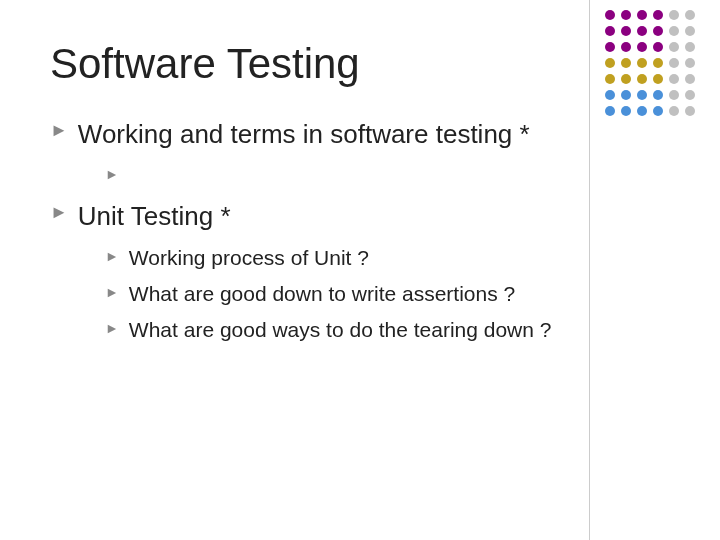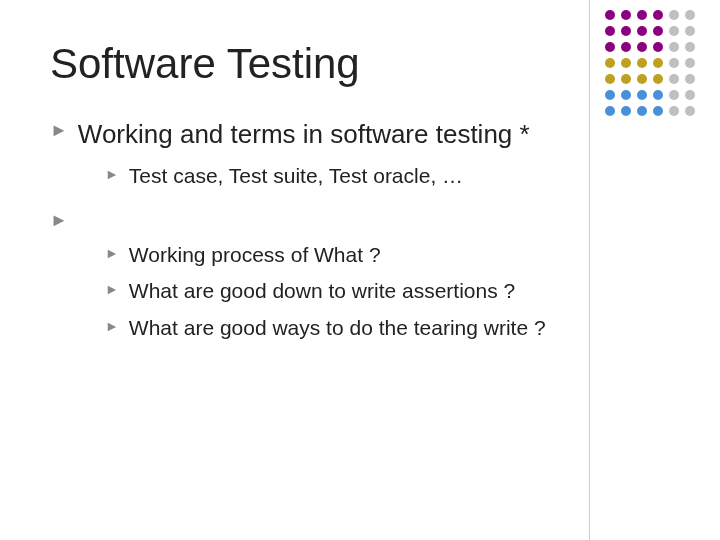--- a/index.html
+++ b/index.html
@@ -172,38 +172,38 @@
   <h1 class="title">Software Testing</h1>
 
   <div class="bullet-section">
     <div class="main-bullet">
       <span class="bullet-icon">►</span>
       <span class="main-bullet-text">Working and terms in software testing *</span>
     </div>
     <div class="sub-bullets">
       <div class="sub-bullet">
         <span class="sub-bullet-icon">►</span>
-        <span class="sub-bullet-text">Test case, Test suite,  Test oracle, …</span>
       </div>
     </div>
   </div>
 
   <div class="bullet-section">
     <div class="main-bullet">
       <span class="bullet-icon">►</span>
+      <span class="main-bullet-text">Unit Testing *</span>
     </div>
     <div class="sub-bullets">
       <div class="sub-bullet">
         <span class="sub-bullet-icon">►</span>
-        <span class="sub-bullet-text">Working process of What ?</span>
+        <span class="sub-bullet-text">Working process of Unit ?</span>
       </div>
       <div class="sub-bullet">
         <span class="sub-bullet-icon">►</span>
         <span class="sub-bullet-text">What are good down to write assertions ?</span>
       </div>
       <div class="sub-bullet">
         <span class="sub-bullet-icon">►</span>
-        <span class="sub-bullet-text">What are good ways to do the tearing write ?</span>
+        <span class="sub-bullet-text">What are good ways to do the tearing down ?</span>
       </div>
     </div>
   </div>
 
 </div>
 
 </body></html>

